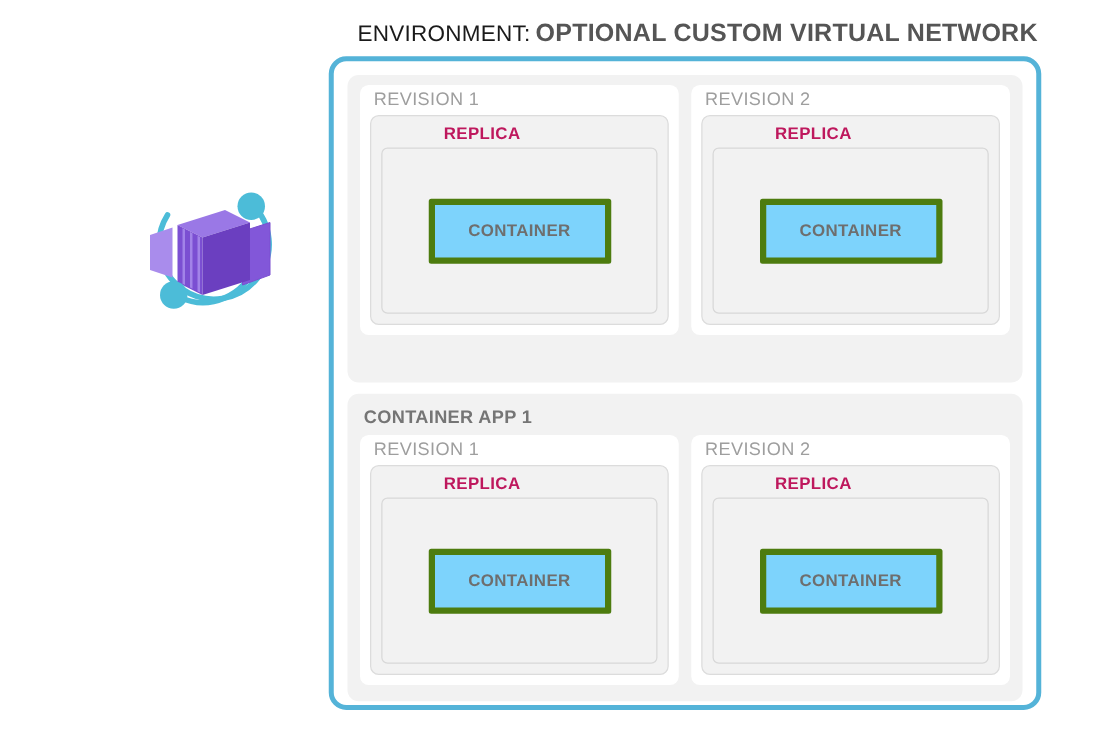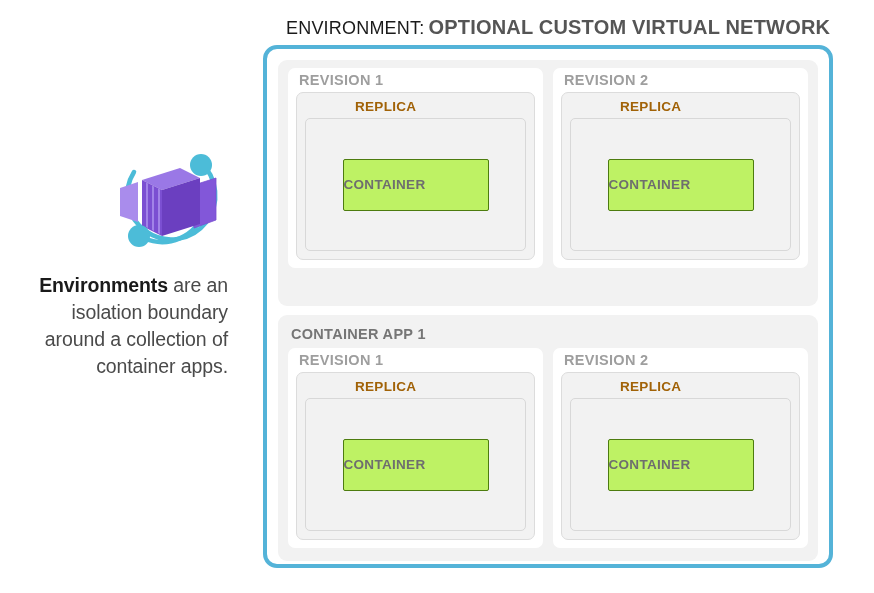--- a/index.html
+++ b/index.html
@@ -113,41 +113,41 @@
     flex: 1 1 0;
     background: #ffffff;
     border-radius: 7px;
     box-sizing: border-box;
     padding: 2px 8px 8px 8px;
     display: flex;
     flex-direction: column;
   }
   .revision-label {
     font-size: 14.5px;
-    font-weight: bold;
+    font-weight: normal;
     color: #9e9e9e;
     letter-spacing: 0.3px;
     margin: 2px 0 4px 3px;
   }
 
   
   .replica {
     flex: 1 1 auto;
     background: #f2f2f2;
     border: 1px solid #dcdcdc;
     border-radius: 7px;
     box-sizing: border-box;
     padding: 4px 8px 8px 8px;
     display: flex;
     flex-direction: column;
   }
   .replica-label {
     font-size: 13.5px;
     font-weight: bold;
-    color: #a16207;
+    color: #be185d;
     letter-spacing: 0.3px;
     margin: 2px 0 4px 2px;
     padding-left: 48px;
   }
 
   
   .replica-inner {
     flex: 1 1 auto;
     background: #f2f2f2;
     border: 1px solid #d8d8d8;
@@ -155,26 +155,27 @@
     box-sizing: border-box;
     display: flex;
     align-items: center;
     justify-content: center;
   }
 
   
   .container-box {
     width: 146px;
     height: 52px;
-    background: #bef264;
-    border: 1px solid #4d7c0f;
+    background: #7dd3fc;
+    border: 5px solid #4d7c0f;
     border-radius: 2px;
     box-sizing: border-box;
     display: flex;
     align-items: center;
+    justify-content: center;
   }
   .container-label {
     font-size: 13.5px;
     font-weight: bold;
     color: #6e6e6e;
     letter-spacing: 0.3px;
   }
 </style>
 </head>
 <body>
@@ -202,23 +203,20 @@
       <path d="M 44 45.5 L 46 46.5 L 46 91 L 44 90 Z" fill="#a98cec" opacity="0.85"></path>
       <path d="M 50 48.5 L 52 49.5 L 52 94 L 50 93 Z" fill="#a98cec" opacity="0.85"></path>
 
       <path d="M 34 40 L 72 28 L 72 74 L 34 86 Z" fill="#8f6ae0" opacity="0.0"></path>
 
       <circle cx="93" cy="25" r="11" fill="#4cbcd8"></circle>
       <circle cx="31" cy="96" r="11" fill="#4cbcd8"></circle>
     </svg>
   </div>
 
-  <div id="caption">
-    <span class="bold">Environments</span><span> are an isolation boundary around a collection of container apps.</span>
-  </div>
 </div>
 
 <div id="env-title">
   <span class="main">ENVIRONMENT:</span><span class="sub">OPTIONAL CUSTOM VIRTUAL NETWORK</span>
 </div>
 
 <div id="environment-box">
 
   <div class="container-app">
     <div class="revisions-row">

